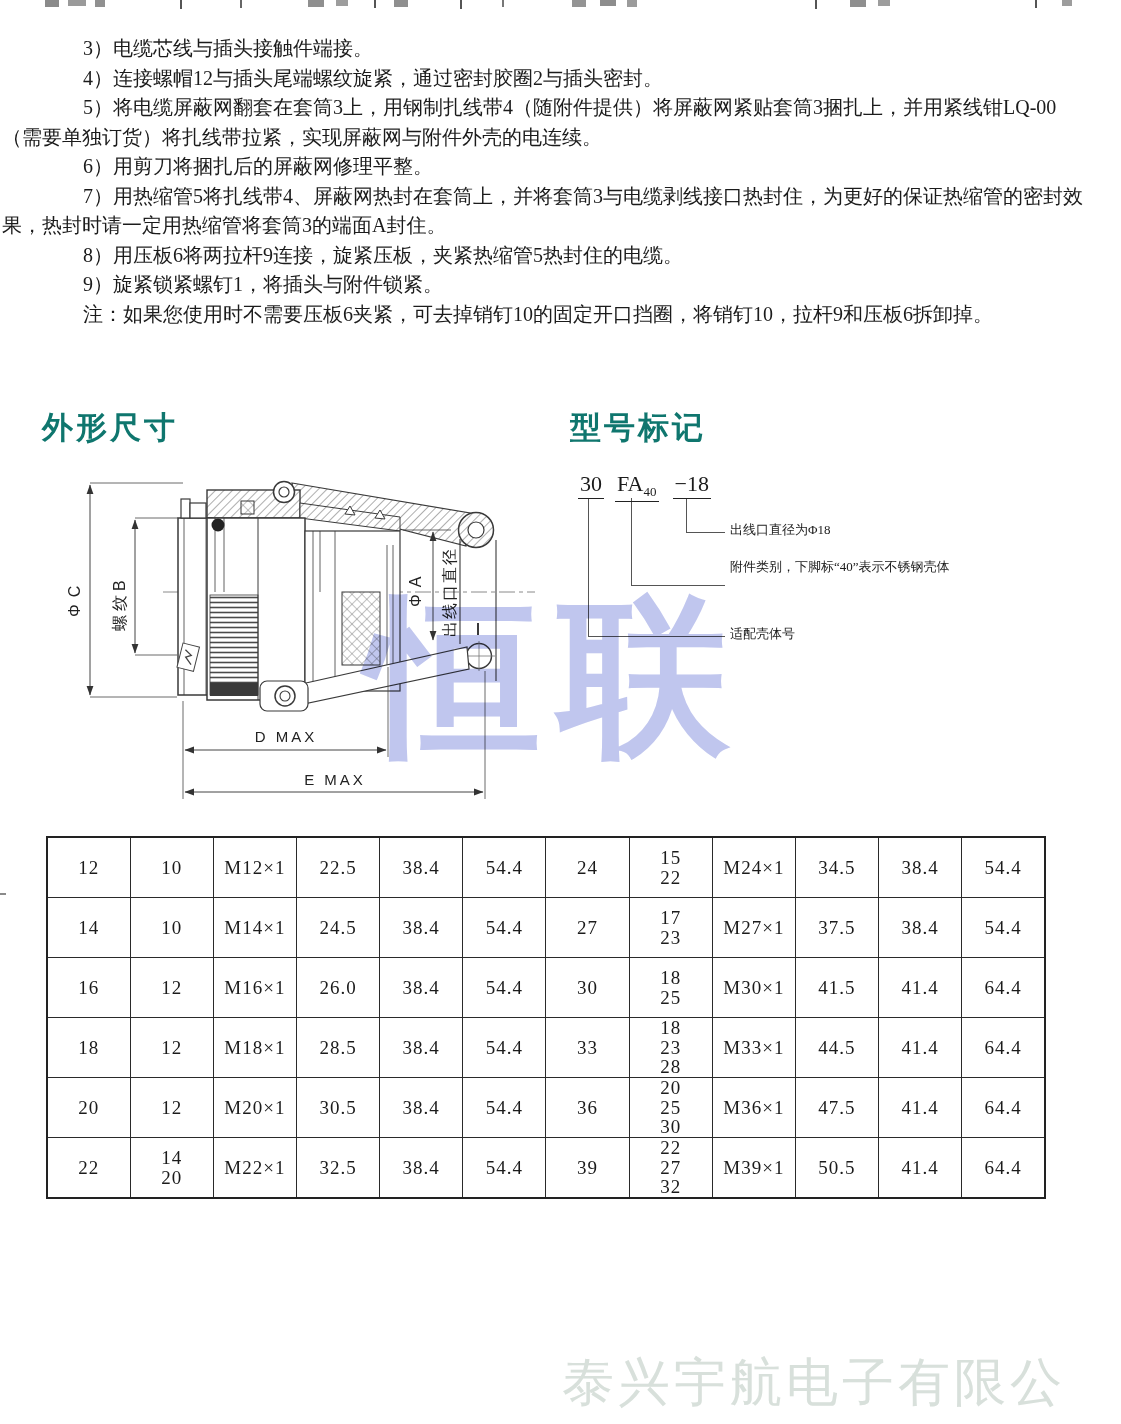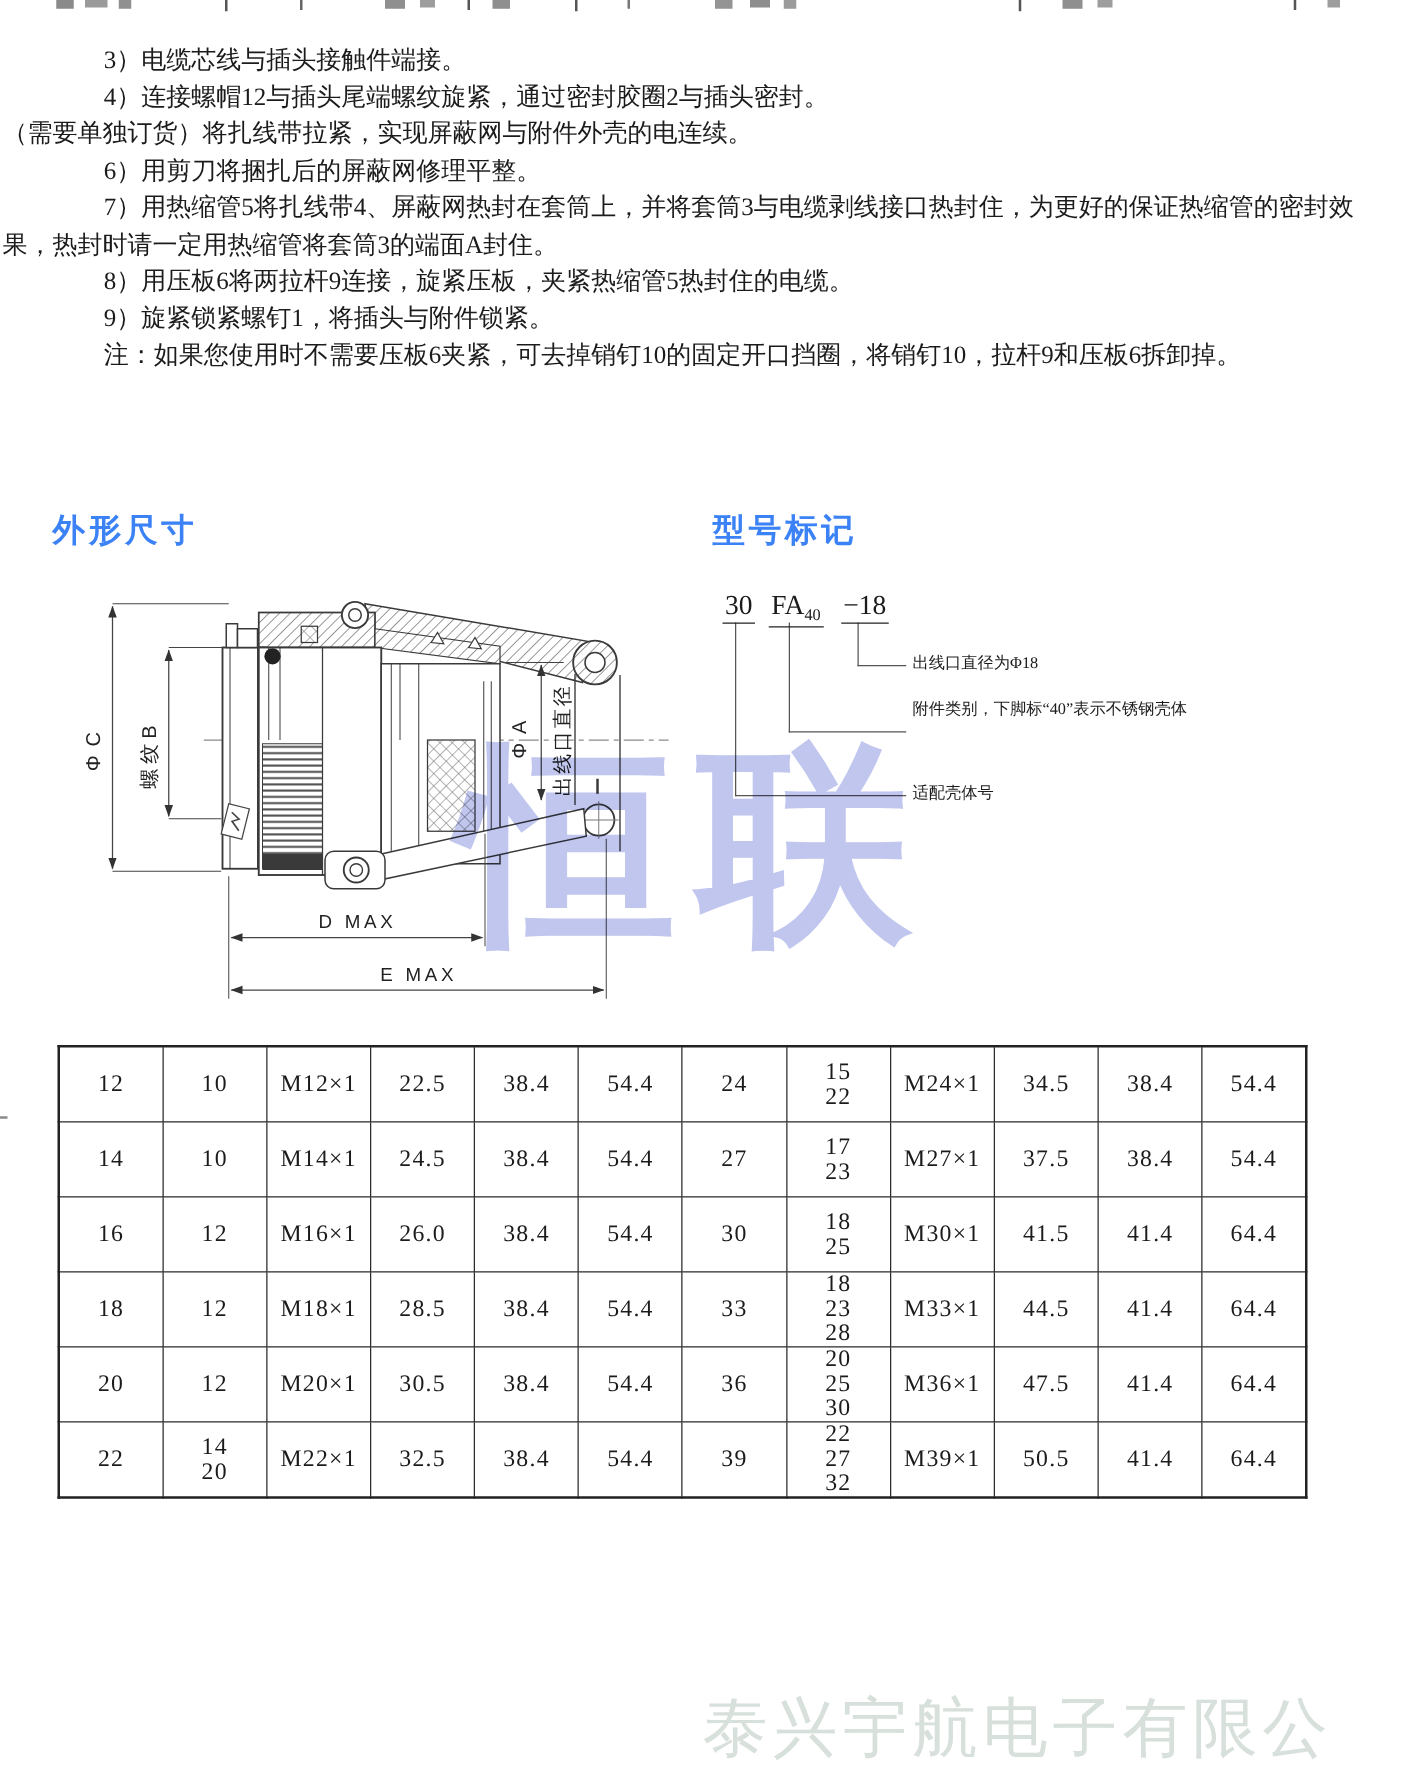--- a/index.html
+++ b/index.html
@@ -6,21 +6,21 @@
   .page{position:relative;width:1121px;height:1424px;background:#ffffff;overflow:hidden;
         font-family:"Liberation Serif", serif;color:#1b1b1b;}
   
   .frag{position:absolute;top:0;}
   
   .instructions{position:absolute;left:2px;top:34px;width:1118px;font-size:20px;line-height:29.5px;}
   .instructions .line{white-space:nowrap;height:29.5px;}
   .instructions .ind{padding-left:81px;}
   
   .heading{position:absolute;font-family:"Liberation Sans", sans-serif;font-weight:700;
-           font-size:26px;letter-spacing:3px;color:#3b82f6;}
+           font-size:31px;letter-spacing:3px;color:#0f766e;}
   #h-outline{left:42px;top:407px;}
   #h-model{left:570px;top:407px;}
   
   .drawing{position:absolute;left:55px;top:455px;z-index:2;}
   .drawing text{font-family:"Liberation Sans", sans-serif;fill:#222;}
   
   .formula{position:absolute;left:578px;top:471px;font-size:22px;z-index:2;white-space:nowrap;}
   .formula .grp{display:inline-block;border-bottom:1.5px solid #222;padding:0 2px 1px 2px;}
   .formula .gap{display:inline-block;width:11px;}
   .formula sub{font-size:13px;}
@@ -65,20 +65,21 @@
     <div class="frag" style="left:850px;width:16px;height:7px;background:#8f8f8f;"></div>
     <div class="frag" style="left:878px;width:12px;height:6px;background:#9d9d9d;"></div>
     <div class="frag" style="left:1035px;width:2px;height:8px;background:#555;"></div>
     <div class="frag" style="left:1062px;width:10px;height:6px;background:#9d9d9d;"></div>
   </div>
   <div style="position:absolute;left:0;top:893px;width:6px;height:2px;background:#8a8a8a;"></div>
 
   <div class="instructions">
     <div class="line ind">3）电缆芯线与插头接触件端接。</div>
     <div class="line ind">4）连接螺帽12与插头尾端螺纹旋紧，通过密封胶圈2与插头密封。</div>
+    <div class="line ind">5）将电缆屏蔽网翻套在套筒3上，用钢制扎线带4（随附件提供）将屏蔽网紧贴套筒3捆扎上，并用紧线钳LQ-00</div>
     <div class="line">（需要单独订货）将扎线带拉紧，实现屏蔽网与附件外壳的电连续。</div>
     <div class="line ind">6）用剪刀将捆扎后的屏蔽网修理平整。</div>
     <div class="line ind">7）用热缩管5将扎线带4、屏蔽网热封在套筒上，并将套筒3与电缆剥线接口热封住，为更好的保证热缩管的密封效</div>
     <div class="line">果，热封时请一定用热缩管将套筒3的端面A封住。</div>
     <div class="line ind">8）用压板6将两拉杆9连接，旋紧压板，夹紧热缩管5热封住的电缆。</div>
     <div class="line ind">9）旋紧锁紧螺钉1，将插头与附件锁紧。</div>
     <div class="line ind">注：如果您使用时不需要压板6夹紧，可去掉销钉10的固定开口挡圈，将销钉10，拉杆9和压板6拆卸掉。</div>
   </div>
 
   <div id="h-outline" class="heading">外形尺寸</div>

